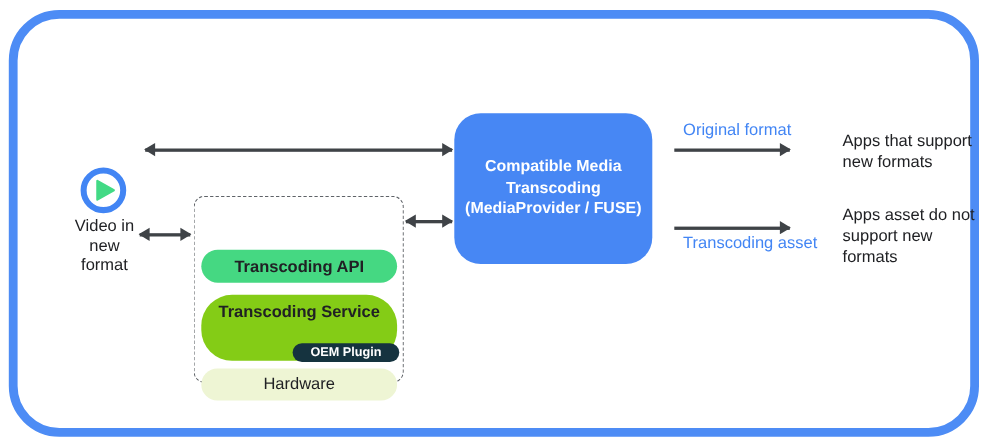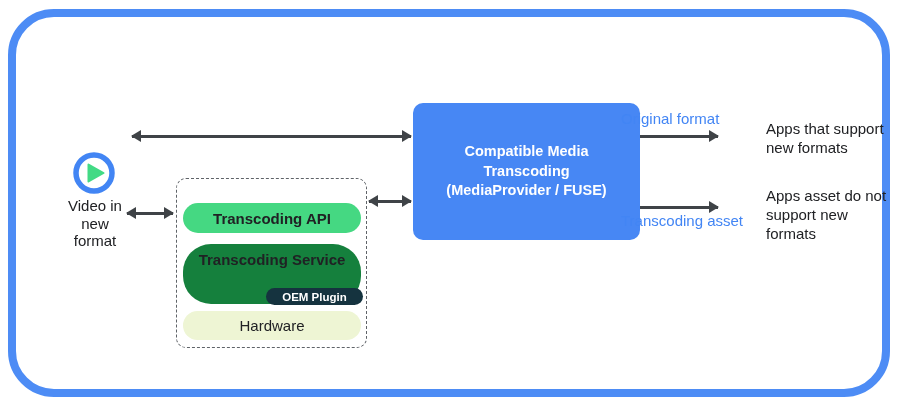--- a/index.html
+++ b/index.html
@@ -35,33 +35,33 @@
     position:absolute;left:176px;top:178px;width:191px;height:170px;
     border:1.5px dashed #5f6368;border-radius:10px;box-sizing:border-box;
   }
   .mf-title{
     position:absolute;left:0;top:6px;width:100%;text-align:center;
     font-size:14.5px;color:#202124;
   }
   .pill{
     position:absolute;left:6px;width:178px;border-radius:16px;
     display:flex;align-items:center;justify-content:center;
-    font-size:15px;box-sizing:border-box;
+    font-size:15px;box-sizing:border-box;margin-top:24px;
   }
   .pill.api{top:24px;height:30px;background:#45d882;font-weight:bold;}
-  .pill.svc{top:65px;height:60px;background:#15803d;font-weight:bold;border-radius:28px;padding-bottom:30px;}
+  .pill.svc{top:65px;height:60px;background:#84cc16;font-weight:bold;border-radius:28px;padding-bottom:30px;}
   .pill.oem{
     left:89px;top:109px;width:97px;height:17px;background:#15333f;color:#ffffff;
     font-size:11.5px;font-weight:bold;border-radius:9px;
   }
   .pill.hw{top:132px;height:29px;background:#eef5d4;border-radius:15px;}
   
   .bluebox{
-    position:absolute;left:413px;top:103px;width:227px;height:137px;
-    background:#4787f4;border-radius:10px;color:#ffffff;font-weight:bold;
+    position:absolute;left:413px;top:103px;width:180px;height:137px;
+    background:#4787f4;border-radius:24px;color:#ffffff;font-weight:bold;
     font-size:14.5px;line-height:19.5px;text-align:center;white-space:pre-line;
     display:flex;align-items:center;justify-content:center;
   }
   
   .asset-label{position:absolute;font-size:15px;color:#4285f4;}
   .asset-label.orig{left:621px;top:110px;}
   .asset-label.trans{left:621px;top:212px;}
   
   .apps{position:absolute;left:737px;font-size:15px;line-height:19px;white-space:pre-line;color:#202124;margin-left:29px;}
   .apps.support{top:119px;}

